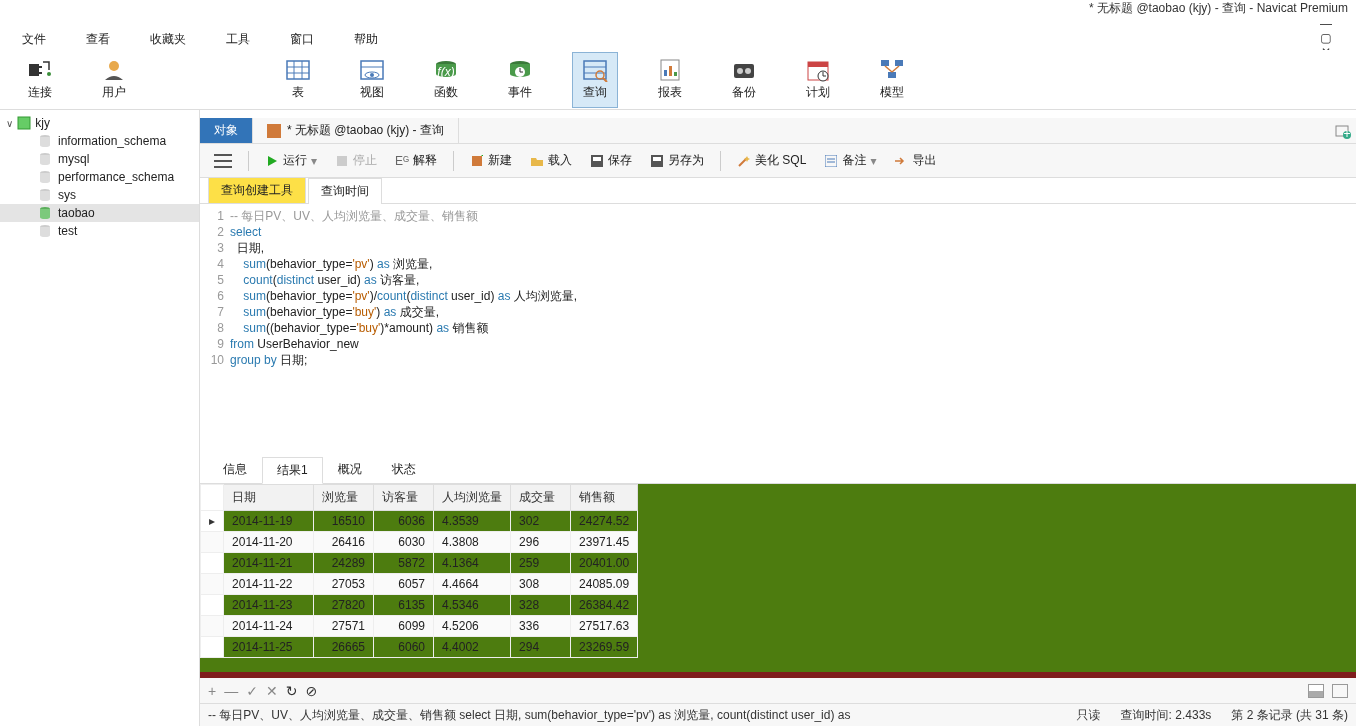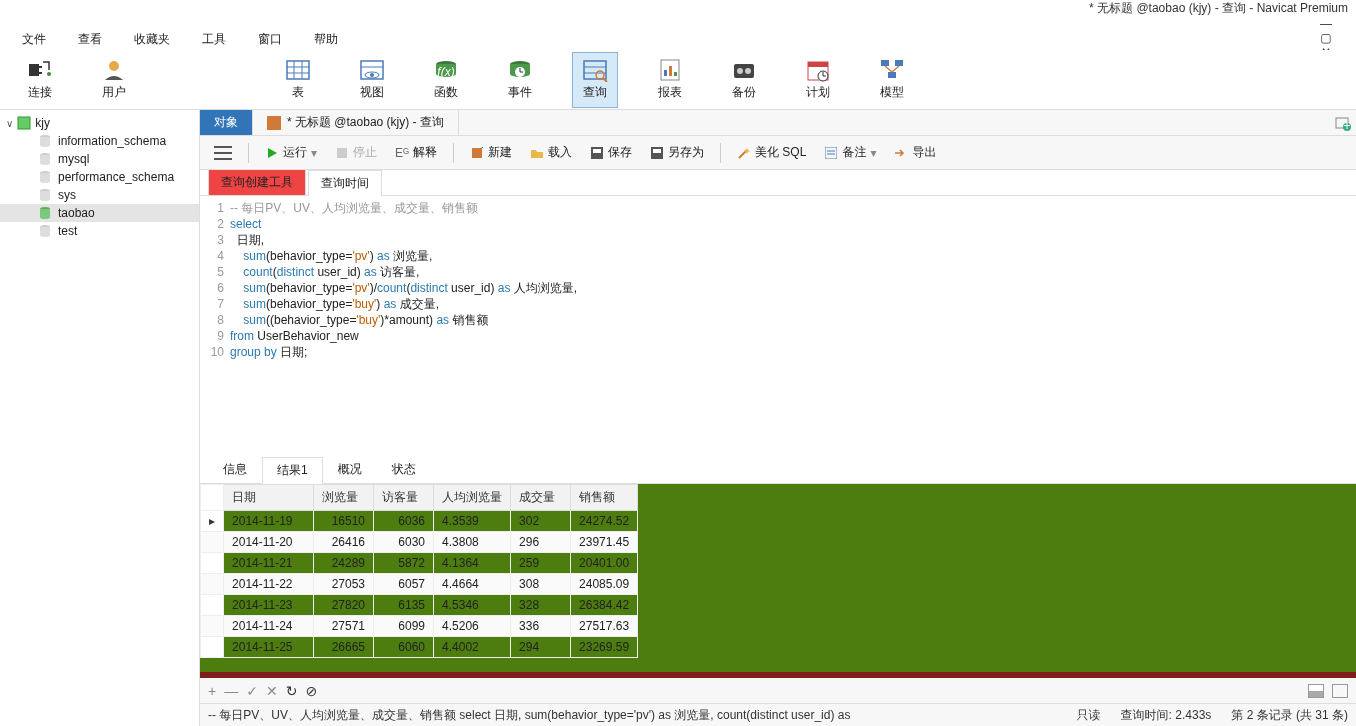--- a/index.html
+++ b/index.html
@@ -2,50 +2,50 @@
 <html><head>
 <meta charset="utf-8">
 <style>
 * { margin: 0; padding: 0; box-sizing: border-box; font-family: "Microsoft YaHei", "Segoe UI", sans-serif; font-size: 12px; }
 body { background: #fff; color: #222; width: 1356px; height: 726px; overflow: hidden; display: flex; flex-direction: column; }
 .titlebar { height: 28px; background: #fff; display: flex; align-items: flex-end; padding: 0 8px; flex-direction: column; }
 .titlebar .logo { width: 14px; height: 14px; background: #f5a623; border-radius: 50%; margin-right: 6px; }
 .titlebar .title { color: #333; }
 .titlebar .spacer { flex: 1; }
 .titlebar .winbtn { width: 44px; text-align: center; color: #333; cursor: pointer; }
-.menubar { height: 22px; display: flex; align-items: center; padding: 0 8px; gap: 4px; text-align: right; }
+.menubar { height: 22px; display: flex; align-items: center; padding: 0 8px; gap: 12px; text-align: right; }
 .menubar span { padding: 2px 14px; color: #222; cursor: pointer; }
 .ribbon { height: 60px; background: #fff; border-bottom: 1px solid #ddd; display: flex; align-items: center; padding: 0 18px; gap: 30px; }
 .ribbon .rib { display: flex; flex-direction: column; align-items: center; gap: 2px; cursor: pointer; padding: 4px 8px; height: 56px; justify-content: center; }
 .ribbon .rib.active { background: #d6e9f7; border: 1px solid #8ab3d6; }
 .ribbon .ricon { width: 28px; height: 24px; display: flex; align-items: center; justify-content: center; }
 .ribbon .ricon svg { width: 26px; height: 24px; }
 .ribbon .rlabel { font-size: 12px; color: #222; }
 .body { flex: 1; display: flex; overflow: hidden; }
 .sidebar { width: 200px; border-right: 1px solid #ddd; background: #fff; padding-top: 4px; }
 .sidebar .tree-root { display: flex; align-items: center; gap: 4px; padding: 2px 6px; }
 .sidebar .tree-root .expander { color: #555; font-size: 10px; cursor: pointer; }
 .sidebar .conn-icon { width: 14px; height: 14px; display:inline-flex; align-items:center; justify-content:center; }
 .sidebar .dbitem { display: flex; align-items: center; gap: 6px; padding: 2px 6px 2px 38px; cursor: pointer; }
 .sidebar .dbitem.active { background: #e4e4e4; }
 .sidebar .db-icon { width: 14px; height: 14px; display:inline-flex; }
-.main { flex: 1; display: flex; flex-direction: column; overflow: hidden; }
+.main { flex: 1; display: flex; flex-direction: column; overflow: hidden; margin-top: 8px; }
 .tabbar { height: 26px; background: #f7f7f7; border-bottom: 1px solid #ddd; display: flex; align-items: stretch; }
 .tab { padding: 0 14px; display: flex; align-items: center; gap: 6px; cursor: pointer; border-right: 1px solid #ddd; }
 .tab.obj { background: #3274b8; color: #fff; }
 .tab .tabicon { width: 14px; height: 14px; background: #d07a3a; display:inline-block; }
 .tabbar .addtab { margin-left: auto; width: 26px; display:flex; align-items:center; justify-content:center; cursor:pointer; }
 .toolbar2 { height: 34px; background: #f7f7f7; border-bottom: 1px solid #ddd; display: flex; align-items: center; padding: 0 8px; gap: 6px; }
 .toolbar2 .tb { display: flex; align-items: center; gap: 4px; padding: 3px 6px; cursor: pointer; }
 .toolbar2 .sep { width: 1px; height: 20px; background: #ccc; margin: 0 4px; }
 .toolbar2 .icon { width: 14px; height: 14px; display:inline-flex; align-items:center; justify-content:center; }
 .ham { width: 18px; height: 14px; display:flex; flex-direction:column; justify-content:space-between; }
 .ham span { height:2px; background:#555; display:block; }
 .qtabs { height: 26px; border-bottom: 1px solid #ddd; display: flex; align-items: flex-end; padding-left: 8px; }
-.qtabs .qt { padding: 4px 12px; border: 1px solid #ddd; border-bottom: none; background: #ef4444; cursor: pointer; margin-right: 2px; }
+.qtabs .qt { padding: 4px 12px; border: 1px solid #ddd; border-bottom: none; background: #fde047; cursor: pointer; margin-right: 2px; }
 .qtabs .qt.active { background: #fff; position: relative; top: 1px; }
 .editor { flex: 1; background: #fff; overflow: auto; display: flex; font-family: Consolas, "Courier New", monospace; font-size: 13px; line-height: 16px; }
 .gutter { width: 30px; text-align: right; color: #999; padding: 4px 6px 4px 0; user-select: none; }
 .gutter div { height: 16px; }
 .code { padding: 4px 0; white-space: pre; }
 .code .line { height: 16px; }
 .c-comment { color: #999; }
 .c-kw { color: #2a7ab0; }
 .c-str { color: #b85c00; }
 .resulttabs { height: 26px; border-bottom: 1px solid #ddd; display: flex; align-items: flex-end; padding-left: 8px; background:#fff; }

